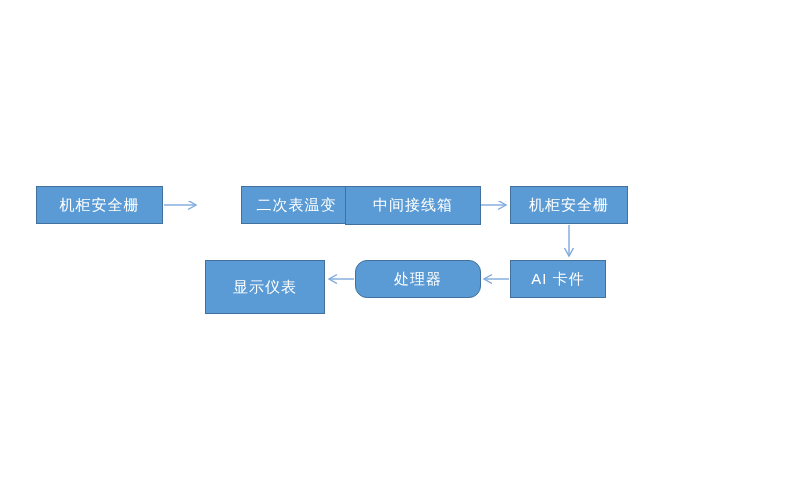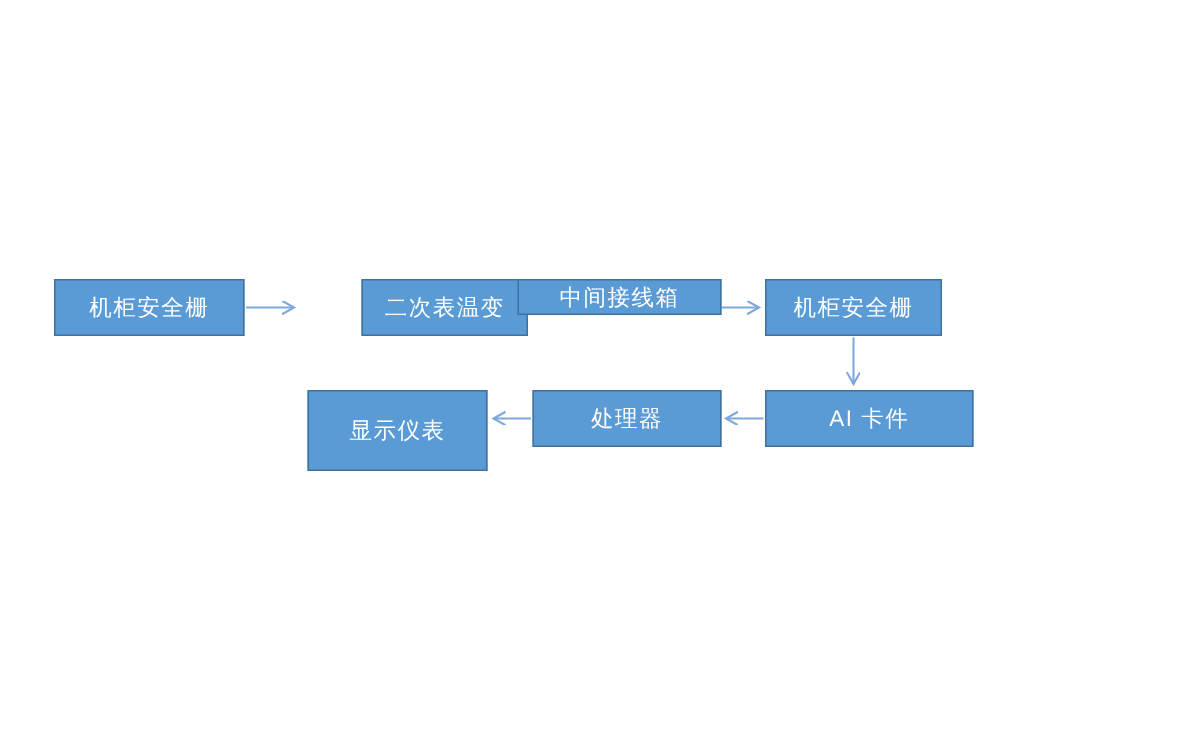--- a/index.html
+++ b/index.html
@@ -49,20 +49,20 @@
     <line x1="481" y1="205" x2="506" y2="205" marker-end="url(#arrowhead)"></line>
 
     <line x1="569" y1="225" x2="569" y2="256" marker-end="url(#arrowhead)"></line>
 
     <line x1="509" y1="279" x2="484" y2="279" marker-end="url(#arrowhead)"></line>
     <line x1="354" y1="279" x2="329" y2="279" marker-end="url(#arrowhead)"></line>
   </svg>
 
   <div class="node" style="left:36px;  top:186px; width:127px; height:38px;">机柜安全栅</div>
   <div class="node" style="left:208px; top:186px; width:111px; height:38px;margin-left:33px;">二次表温变</div>
-  <div class="node" style="left:345px; top:186px; width:136px; height:24px;">中间接线箱</div>
+  <div class="node" style="left:345px; top:186px; width:136px; height:39px;">中间接线箱</div>
   <div class="node" style="left:510px; top:186px; width:118px; height:38px;text-align:right;">机柜安全栅</div>
 
   <div class="node" style="left:205px; top:260px; width:120px; height:54px;">显示仪表</div>
-  <div class="node" style="left:355px; top:260px; width:126px; height:38px;">处理器</div>
-  <div class="node" style="left:510px; top:260px; width:139px; height:38px;">AI 卡件</div>
+  <div class="node" style="left:355px; top:260px; width:126px; height:38px;border-radius:12px;">处理器</div>
+  <div class="node" style="left:510px; top:260px; width:96px; height:38px;">AI 卡件</div>
 
 </div>
 
 </body></html>

